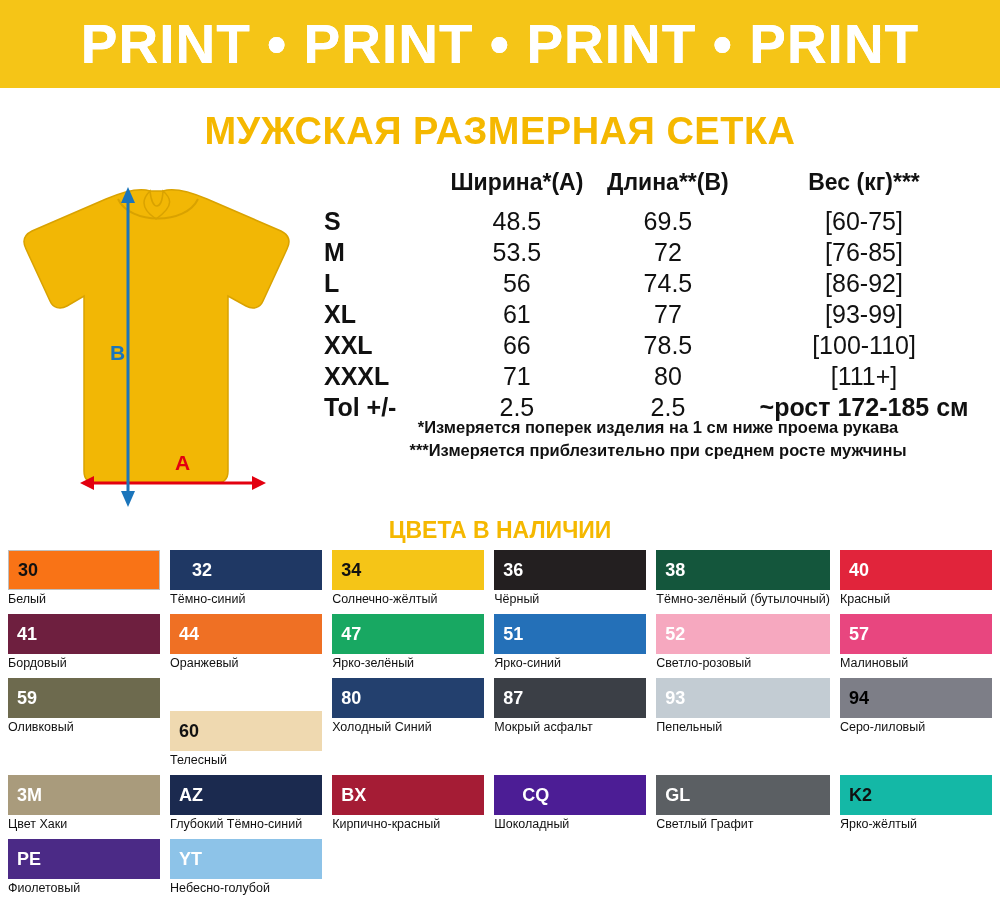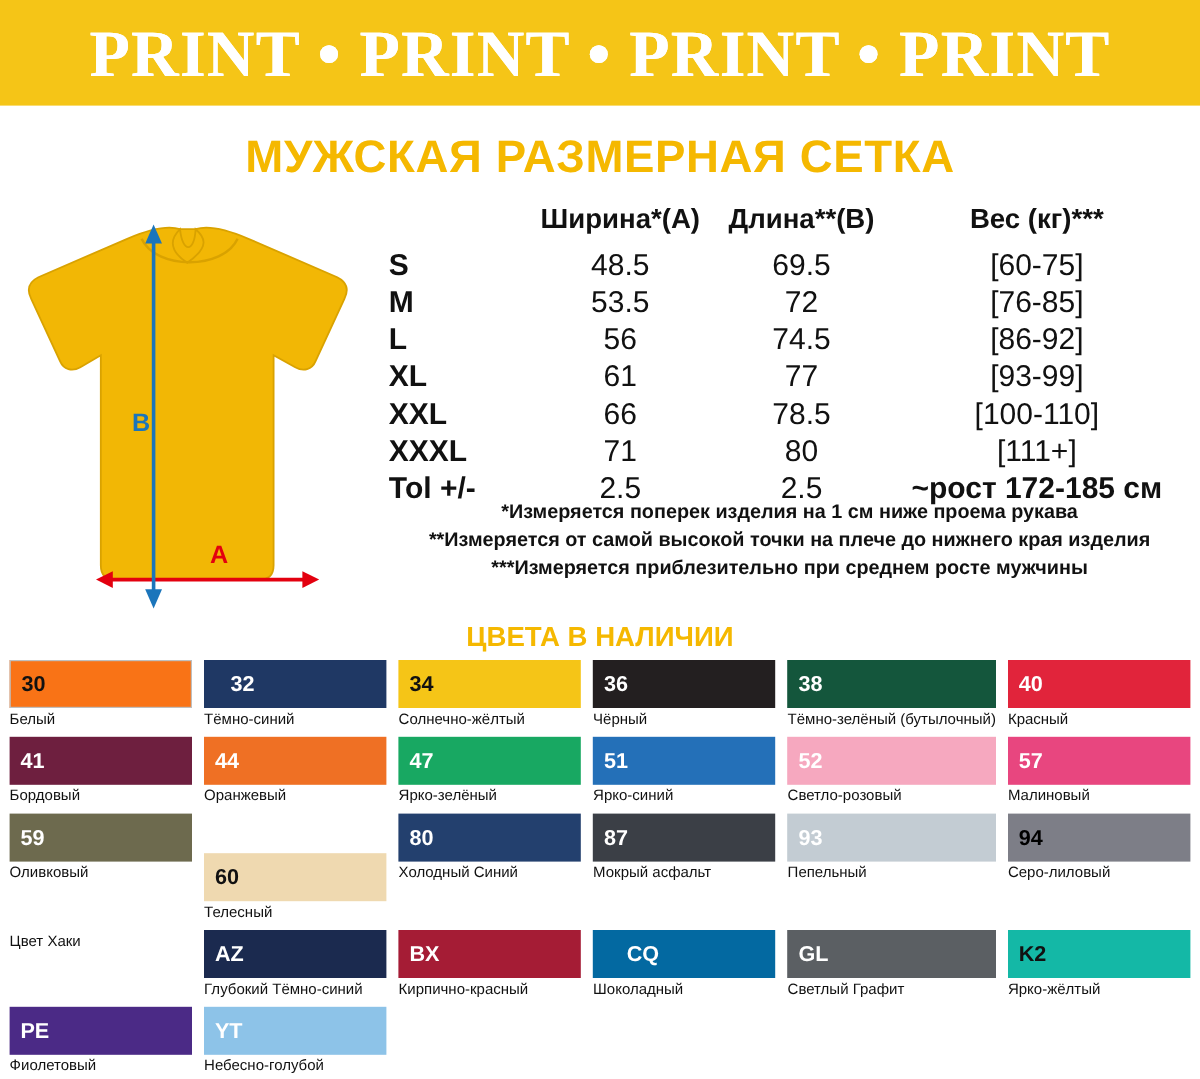--- a/index.html
+++ b/index.html
@@ -19,21 +19,21 @@
     background:#f5c517;
     display:flex;
     align-items:center;
     justify-content:center;
   }
   .banner-text {
     color:#ffffff;
     font-size:55px;
     font-weight:bold;
     letter-spacing:1px;
-    font-family:Liberation Serif, serif;
+    font-family:Liberation Sans, sans-serif;
     white-space:nowrap;
     text-shadow:0 0 0 #fff;
   }
 
   
   .title-wrap {
     text-align:center;
     margin-top:22px;
   }
   .title {
@@ -264,21 +264,20 @@
           <td>2.5</td>
           <td>2.5</td>
           <td class="height-note">~рост 172-185 см</td>
         </tr>
       </tbody>
     </table>
   </div>
 
   <div class="notes">
     <div>*Измеряется поперек изделия на 1 см ниже проема рукава</div>
-    <div>**Измеряется от самой высокой точки на плече до нижнего края изделия</div>
     <div>***Измеряется приблезительно при среднем росте мужчины</div>
   </div>
 </div>
 
 <div class="colors-title">ЦВЕТА В НАЛИЧИИ</div>
 
 <div class="swatch-grid">
 
   <div class="swatch">
     <div class="chip bordered" style="background:#f97316;color:#111111;">30</div>
@@ -349,32 +348,33 @@
   <div class="swatch">
     <div class="chip" style="background:#c3ccd3;color:#ffffff;">93</div>
     <div class="sw-name">Пепельный</div>
   </div>
   <div class="swatch">
     <div class="chip" style="background:#7d7e87;color:#000000;">94</div>
     <div class="sw-name">Серо-лиловый</div>
   </div>
 
   <div class="swatch">
+    <div class="chip" style="background:#a99b7c;color:#ffffff;">3M</div>
     <div class="sw-name">Цвет Хаки</div>
   </div>
   <div class="swatch">
     <div class="chip" style="background:#1b2a4f;color:#ffffff;">AZ</div>
     <div class="sw-name">Глубокий Тёмно-синий</div>
   </div>
   <div class="swatch">
     <div class="chip" style="background:#a51c35;color:#ffffff;">BX</div>
     <div class="sw-name">Кирпично-красный</div>
   </div>
   <div class="swatch">
-    <div class="chip" style="background:#0369a1;color:#ffffff;padding-left:28px;">CQ</div>
+    <div class="chip" style="background:#4c1d95;color:#ffffff;padding-left:28px;">CQ</div>
     <div class="sw-name">Шоколадный</div>
   </div>
   <div class="swatch">
     <div class="chip" style="background:#5b5f63;color:#ffffff;">GL</div>
     <div class="sw-name">Светлый Графит</div>
   </div>
   <div class="swatch">
     <div class="chip" style="background:#14b8a6;color:#111111;">K2</div>
     <div class="sw-name">Ярко-жёлтый</div>
   </div>

